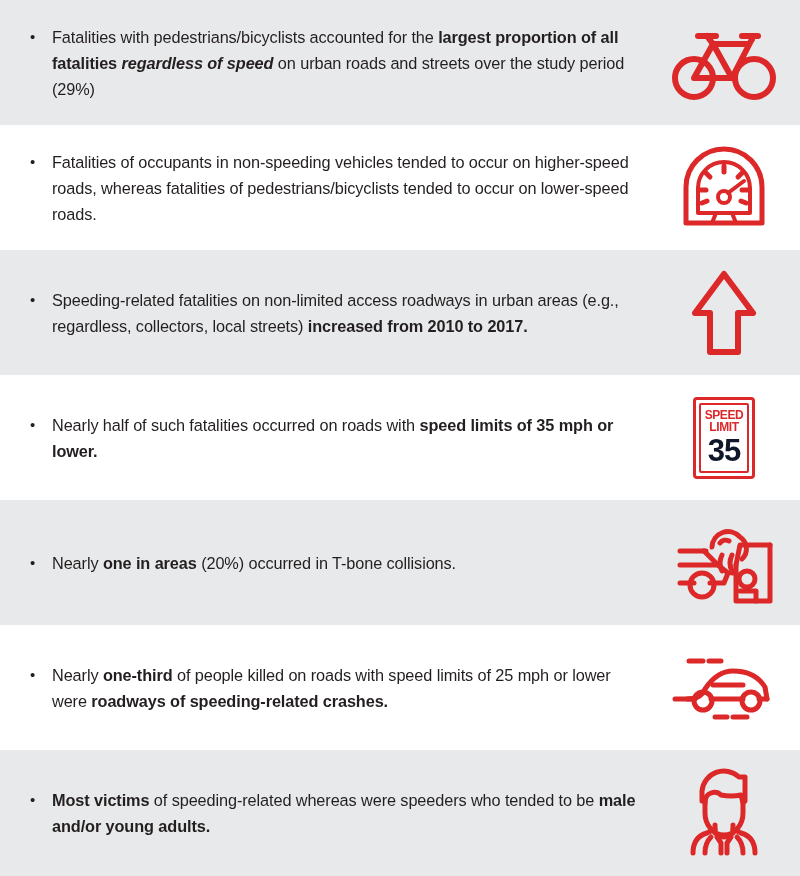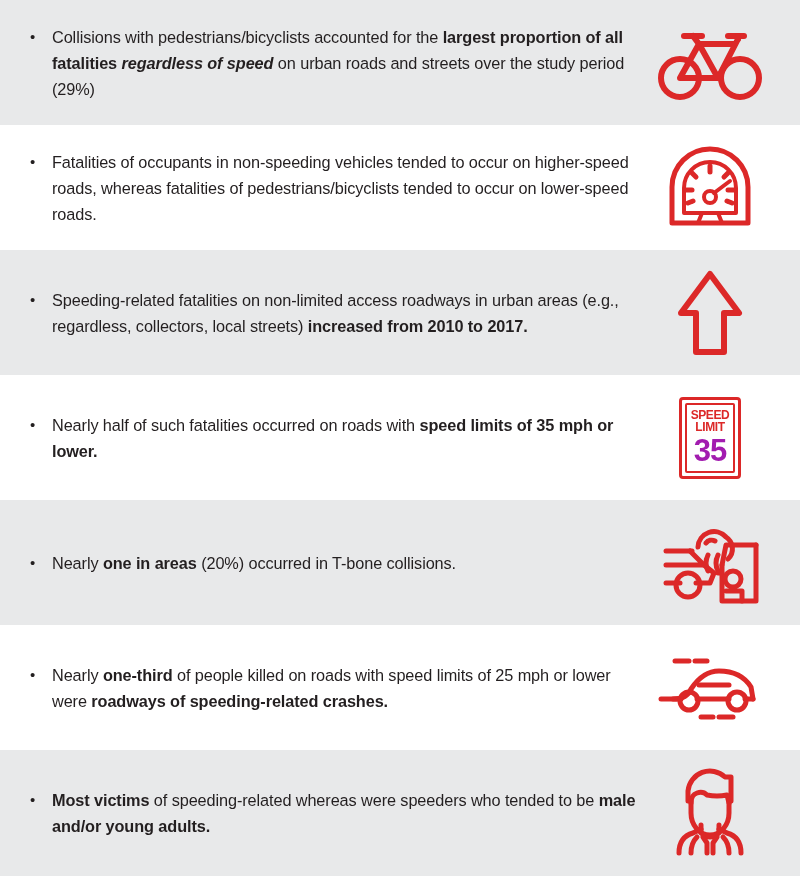--- a/index.html
+++ b/index.html
@@ -52,21 +52,21 @@
     font-size: 16.3px;
     line-height: 26px;
     letter-spacing: -0.1px;
     flex: 1 1 auto;
   }
   .bullet-text b { font-weight: 700; }
   .bullet-text i { font-weight: 700; }
 
   .icon-cell {
     position: absolute;
-    right: 14px;
+    right: 0;
     top: 0;
     width: 152px;
     height: 100%;
     display: flex;
     align-items: center;
     justify-content: center;
   }
   .icon-cell svg { display: block; }
 
   
@@ -94,39 +94,39 @@
   }
   .sign-word {
     color: #dc2828;
     font-family: "Liberation Sans", sans-serif;
     font-weight: 700;
     font-size: 12px;
     line-height: 12px;
     letter-spacing: -0.4px;
   }
   .sign-num {
-    color: #a21caf;
+    color: #0f172a;
     font-family: "Liberation Sans", sans-serif;
     font-weight: 700;
     font-size: 31px;
     line-height: 32px;
     letter-spacing: -1px;
     margin-top: 2px;
   }
 </style>
 </head>
 <body>
 
 <div class="panel">
 
   <div class="row gray">
     <div class="bullet-block">
       <span class="bullet-dot">•</span>
       <span class="bullet-text">
-        <span>Collisions with pedestrians/bicyclists accounted for the </span><b>largest proportion of all fatalities </b><i>regardless of speed</i><span> on urban roads and streets over the study period (29%)</span>
+        <span>Fatalities with pedestrians/bicyclists accounted for the </span><b>largest proportion of all fatalities </b><i>regardless of speed</i><span> on urban roads and streets over the study period (29%)</span>
       </span>
     </div>
     <div class="icon-cell">
       <svg width="104" height="76" viewBox="0 0 104 76" fill="none" stroke="#dc2828" stroke-width="6" stroke-linecap="round" stroke-linejoin="round">
         <circle cx="22" cy="53" r="19"></circle>
         <circle cx="82" cy="53" r="19"></circle>
         <path d="M22 53 L41 19 L60 53 Z"></path>
         <path d="M41 19 L76 19"></path>
         <path d="M60 53 L80 14"></path>
         <path d="M26 11 L44 11"></path>

